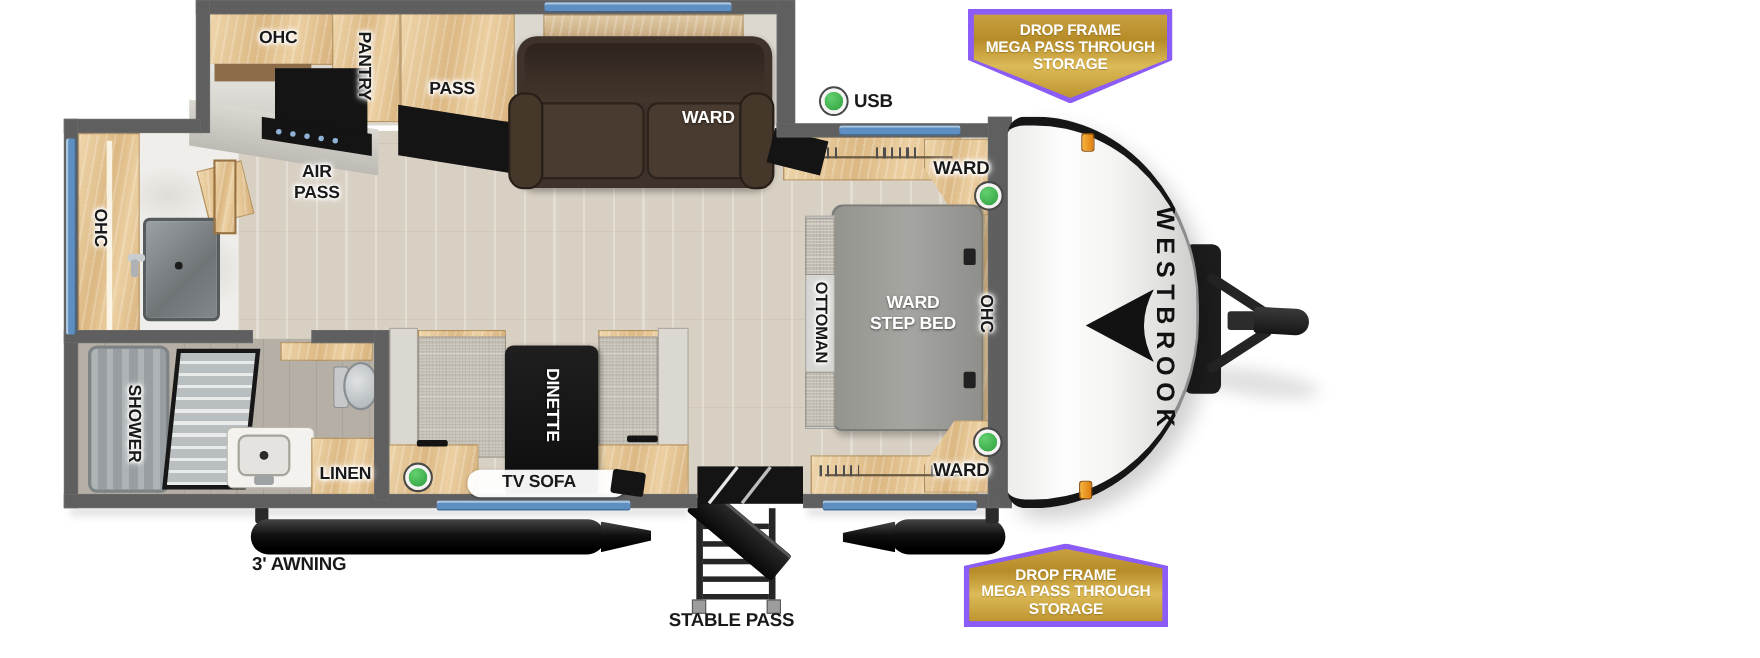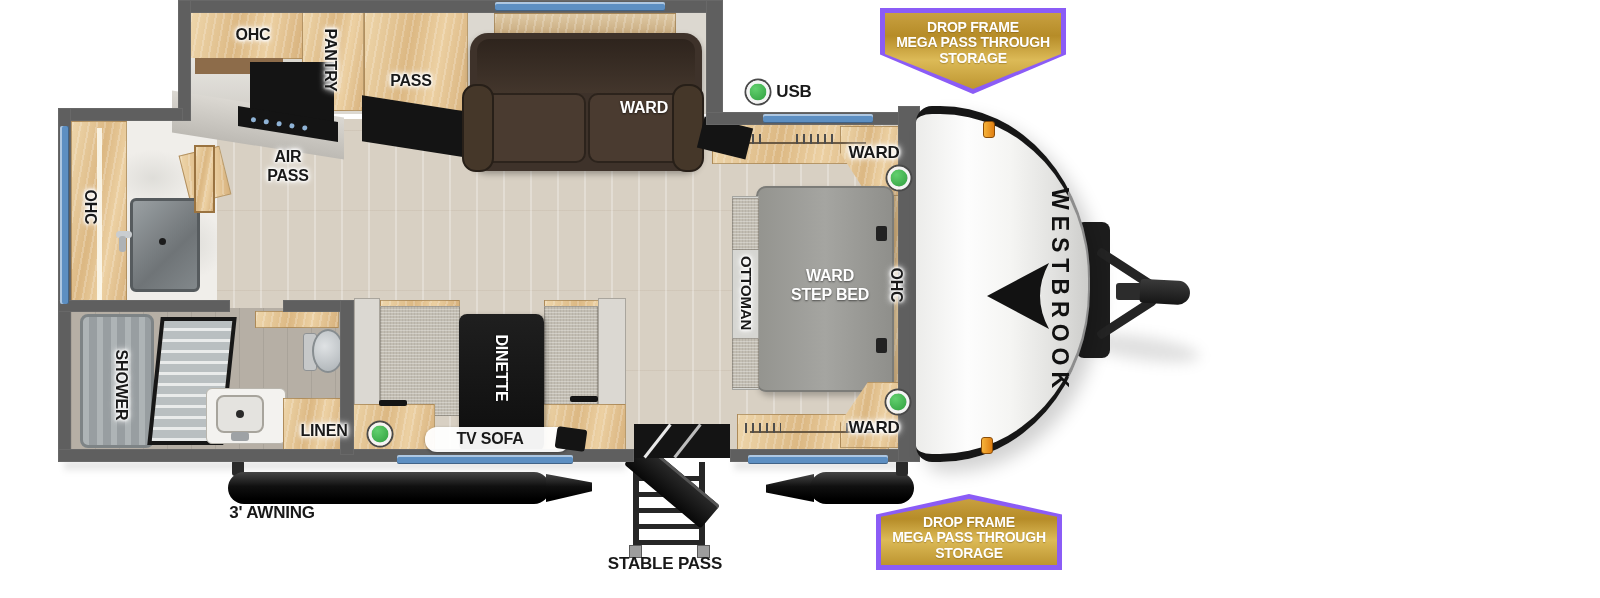--- a/index.html
+++ b/index.html
@@ -244,19 +244,19 @@
   <div class="lbl white" style="left:644px;top:108px;">WARD</div>
   <div class="lbl" style="left:794px;top:92px;font-size:17px;">USB</div>
   <div class="lbl" style="left:874px;top:153px;font-size:17px;">WARD</div>
   <div class="lbl v" style="left:746px;top:293px;font-size:15px;">OTTOMAN</div>
   <div class="lbl white" style="left:830px;top:276px;">WARD</div>
   <div class="lbl white" style="left:830px;top:295px;">STEP BED</div>
   <div class="lbl v" style="left:896px;top:285px;">OHC</div>
   <div class="lbl" style="left:874px;top:428px;font-size:17px;">WARD</div>
   <div class="lbl v" style="left:90px;top:207px;">OHC</div>
   <div class="lbl v" style="left:121px;top:385px;">SHOWER</div>
-  <div class="lbl" style="left:324px;top:431px;">LINEN</div>
+  <div class="lbl" style="left:314px;top:431px;">LINEN</div>
   <div class="lbl v white" style="left:501px;top:368px;">DINETTE</div>
   <div class="lbl plain" style="left:490px;top:439px;">TV SOFA</div>
   <div class="lbl plain" style="left:272px;top:513px;font-size:17px;">3' AWNING</div>
   <div class="lbl plain" style="left:665px;top:564px;font-size:17px;">STABLE PASS</div>
 
 </div>
 
 </body></html>

